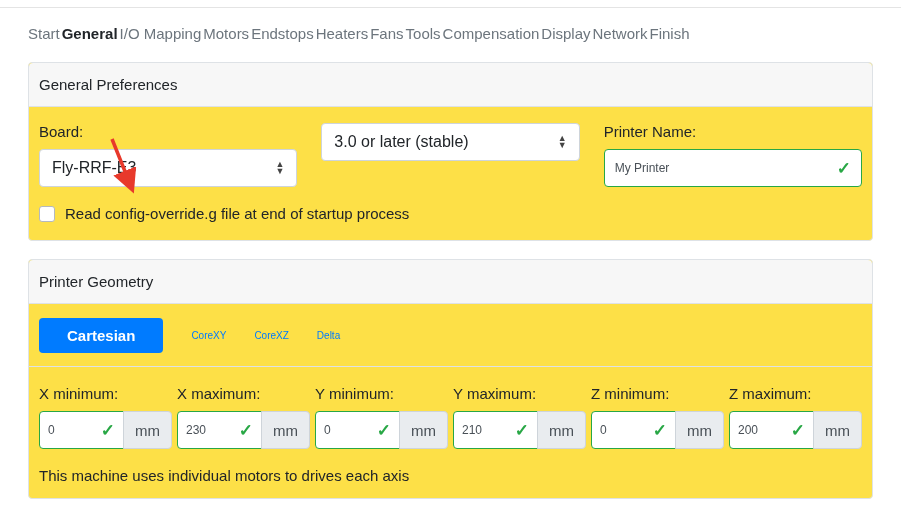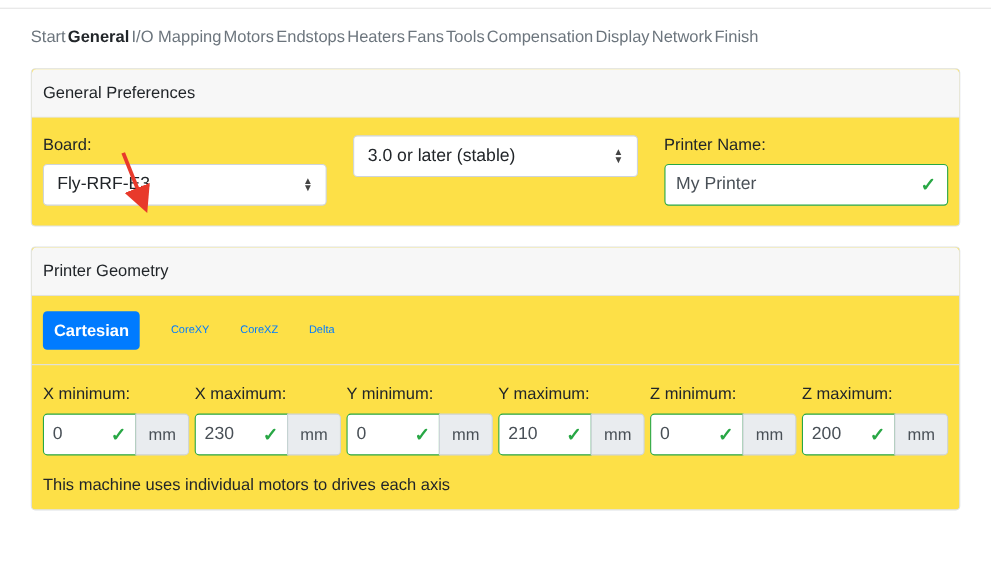--- a/index.html
+++ b/index.html
@@ -68,41 +68,41 @@
     border: 1px solid #28a745;
     border-radius: 4px;
     background: #fff;
     display: flex;
     align-items: center;
     padding: 0 10px;
   }
   .vinput input {
     border: none; outline: none; flex: 1; min-width: 0; width: 100%;
     font-family: "Liberation Sans", sans-serif;
-    font-size: 16px; color: #495057; background: transparent;
+    font-size: 12px; color: #495057; background: transparent;
   }
   .check { color: #28a745; font-weight: 700; font-size: 17px; line-height: 1; }
 
   
   .checkbox-row { display: flex; align-items: center; gap: 10px; margin-top: 18px; font-size: 15px; }
   .checkbox {
     width: 16px; height: 16px; flex: 0 0 16px;
     border: 1px solid #b4b9be; border-radius: 3px; background: #fff; cursor: pointer;
   }
   .checkbox-row label { cursor: pointer; }
 
   
   .tabs {
     display: flex; align-items: center; gap: 28px;
     padding: 14px 10px 13px 10px;
     border-bottom: 1px solid #dee2e6;
   }
   .tab-btn {
     background: #007bff; color: #fff; border: none; border-radius: 4px;
-    padding: 9px 10px; font-size: 15px; font-weight: 700; cursor: pointer;
+    padding: 9px 28px; font-size: 15px; font-weight: 700; cursor: pointer;
     font-family: "Liberation Sans", sans-serif;
   }
   .tab-link { color: #007bff; font-size: 10px; text-decoration: none; cursor: pointer; text-align: right; }
 
   
   .fields { display: flex; gap: 5px; padding: 18px 10px 0 10px; }
   .fcol { width: 139px; }
   .igroup { display: flex; }
   .igroup .vinput { flex: 1; min-width: 0; border-radius: 4px 0 0 4px; padding: 0 8px; }
   .addon {
@@ -162,20 +162,24 @@
           </div>
         </div>
         <div class="form-col">
           <label class="field-label">Printer Name:</label>
           <div class="vinput">
             <input value="My Printer" style="">
             <span class="check">✓</span>
           </div>
         </div>
       </div>
+      <div class="checkbox-row">
+        <span class="checkbox"></span>
+        <label>Read config-override.g file at end of startup process</label>
+      </div>
     </div>
   </section>
 
   <section class="card">
     <div class="card-header">Printer Geometry</div>
     <div>
       <div class="tabs">
         <button class="tab-btn">Cartesian</button>
         <a class="tab-link">CoreXY</a>
         <a class="tab-link">CoreXZ</a>

